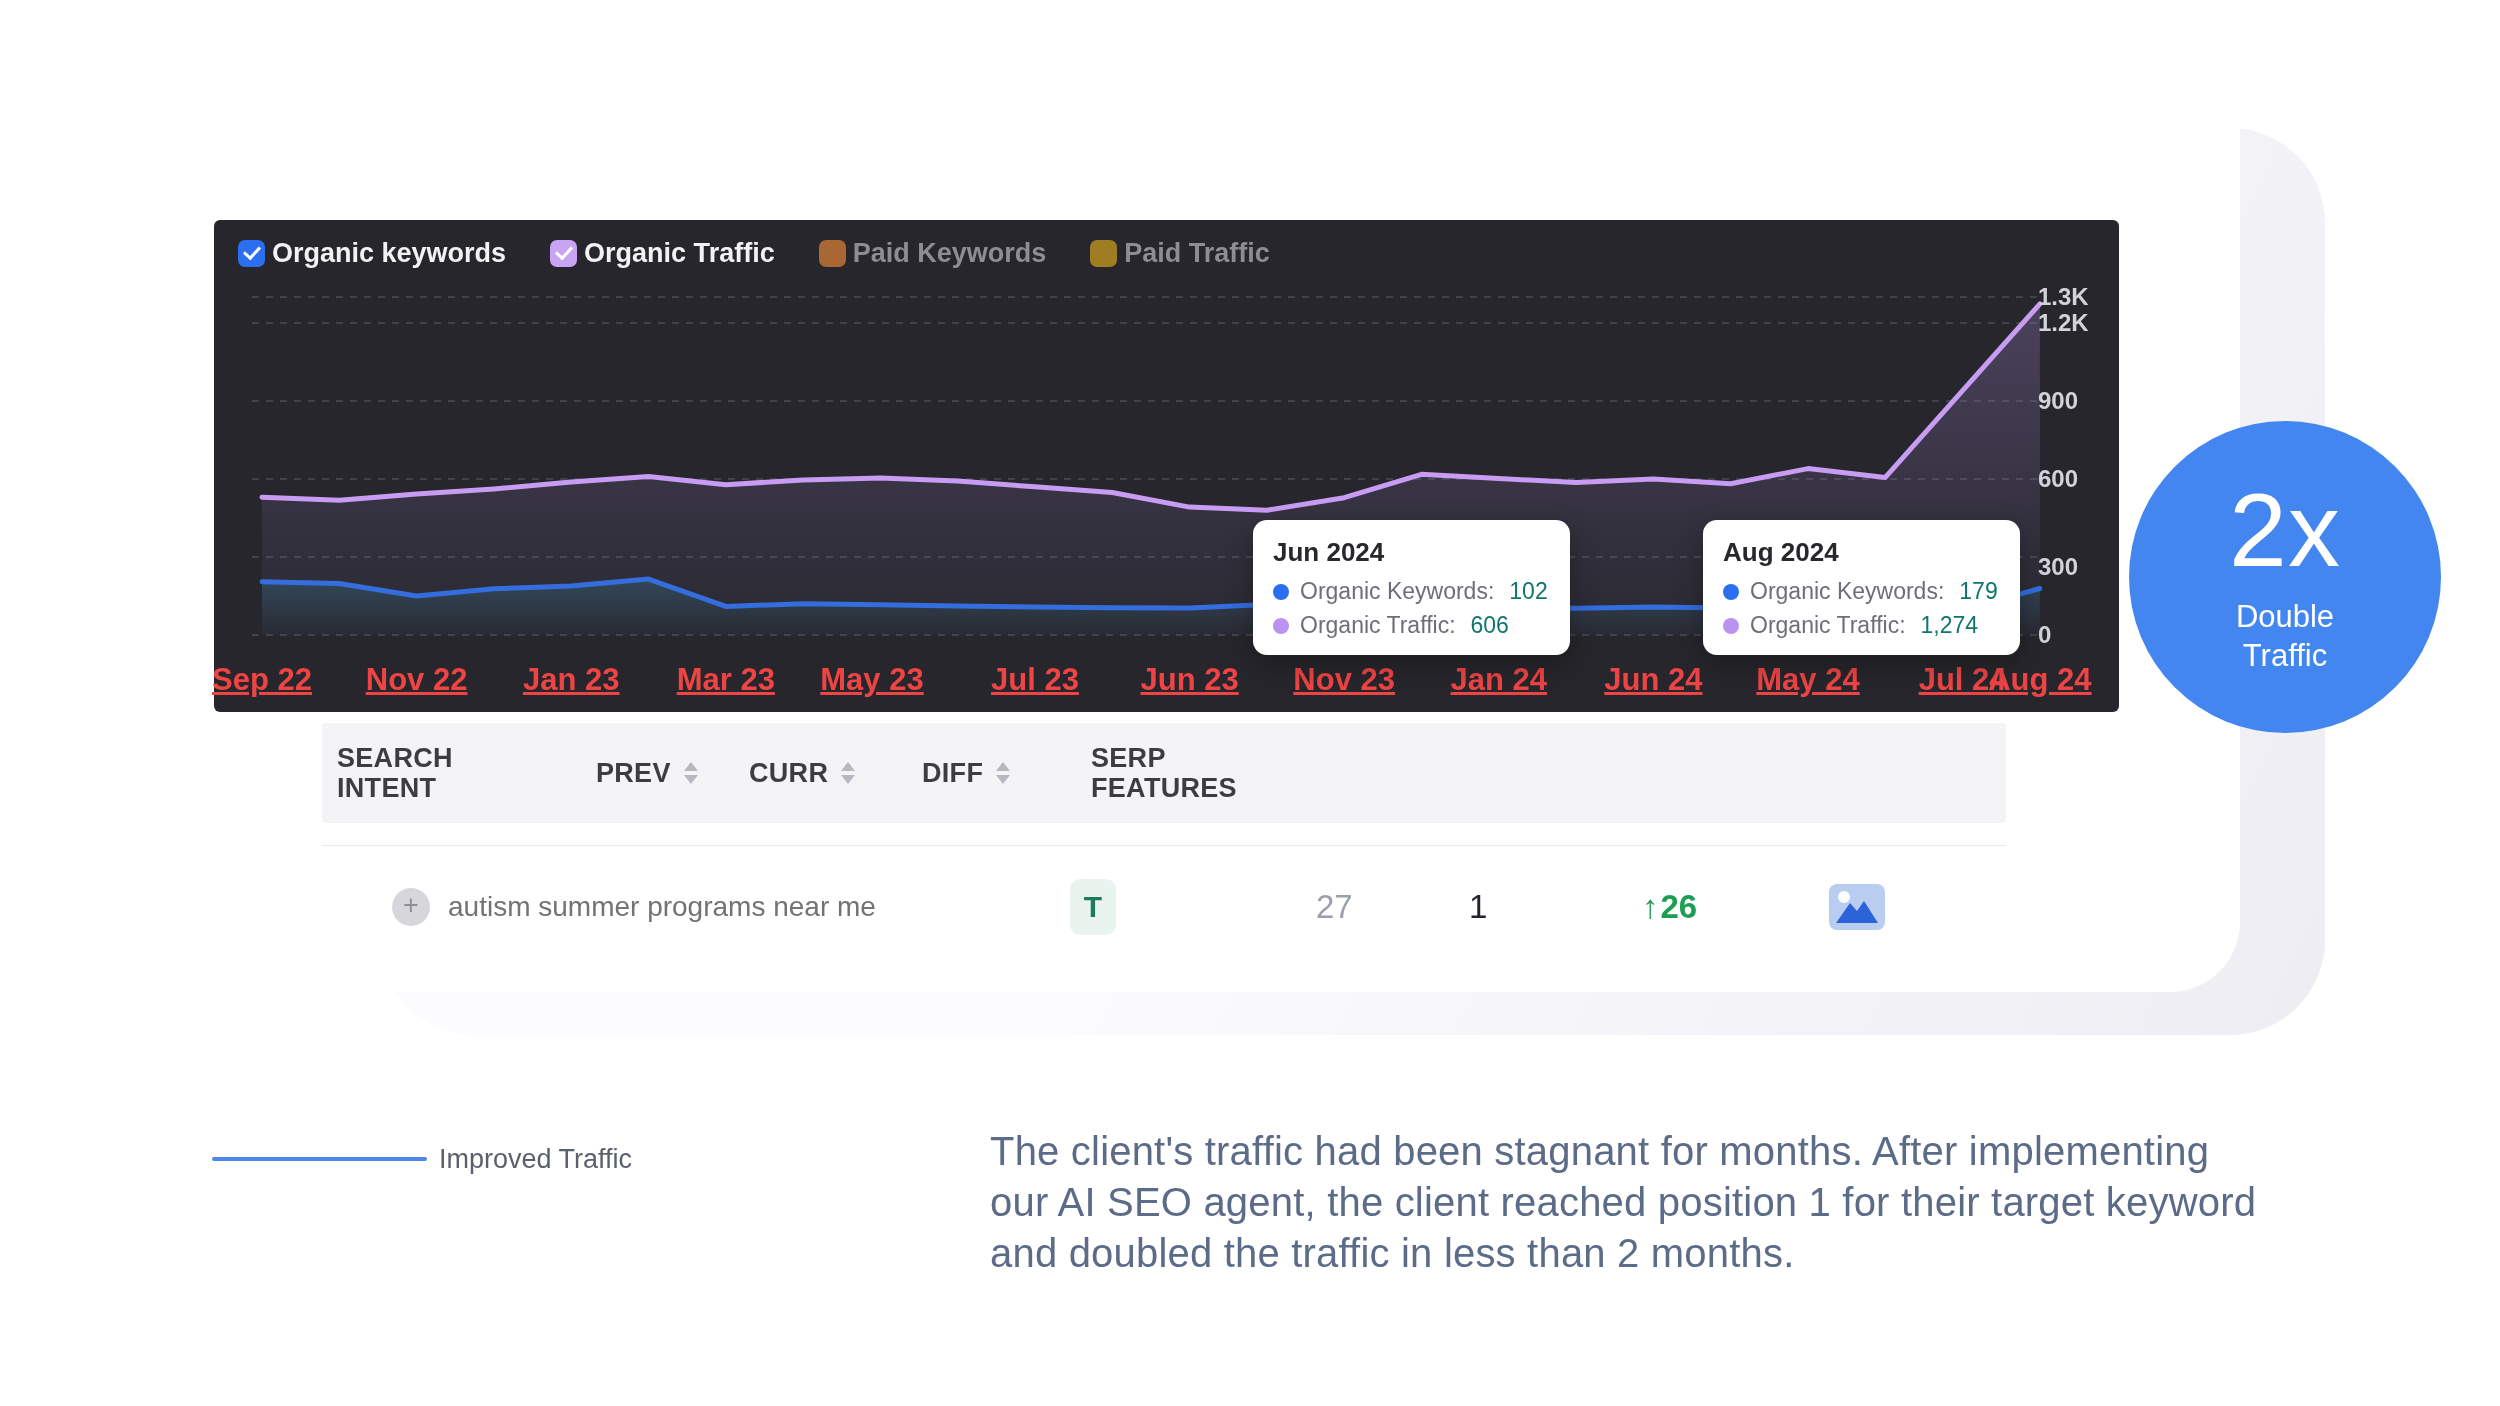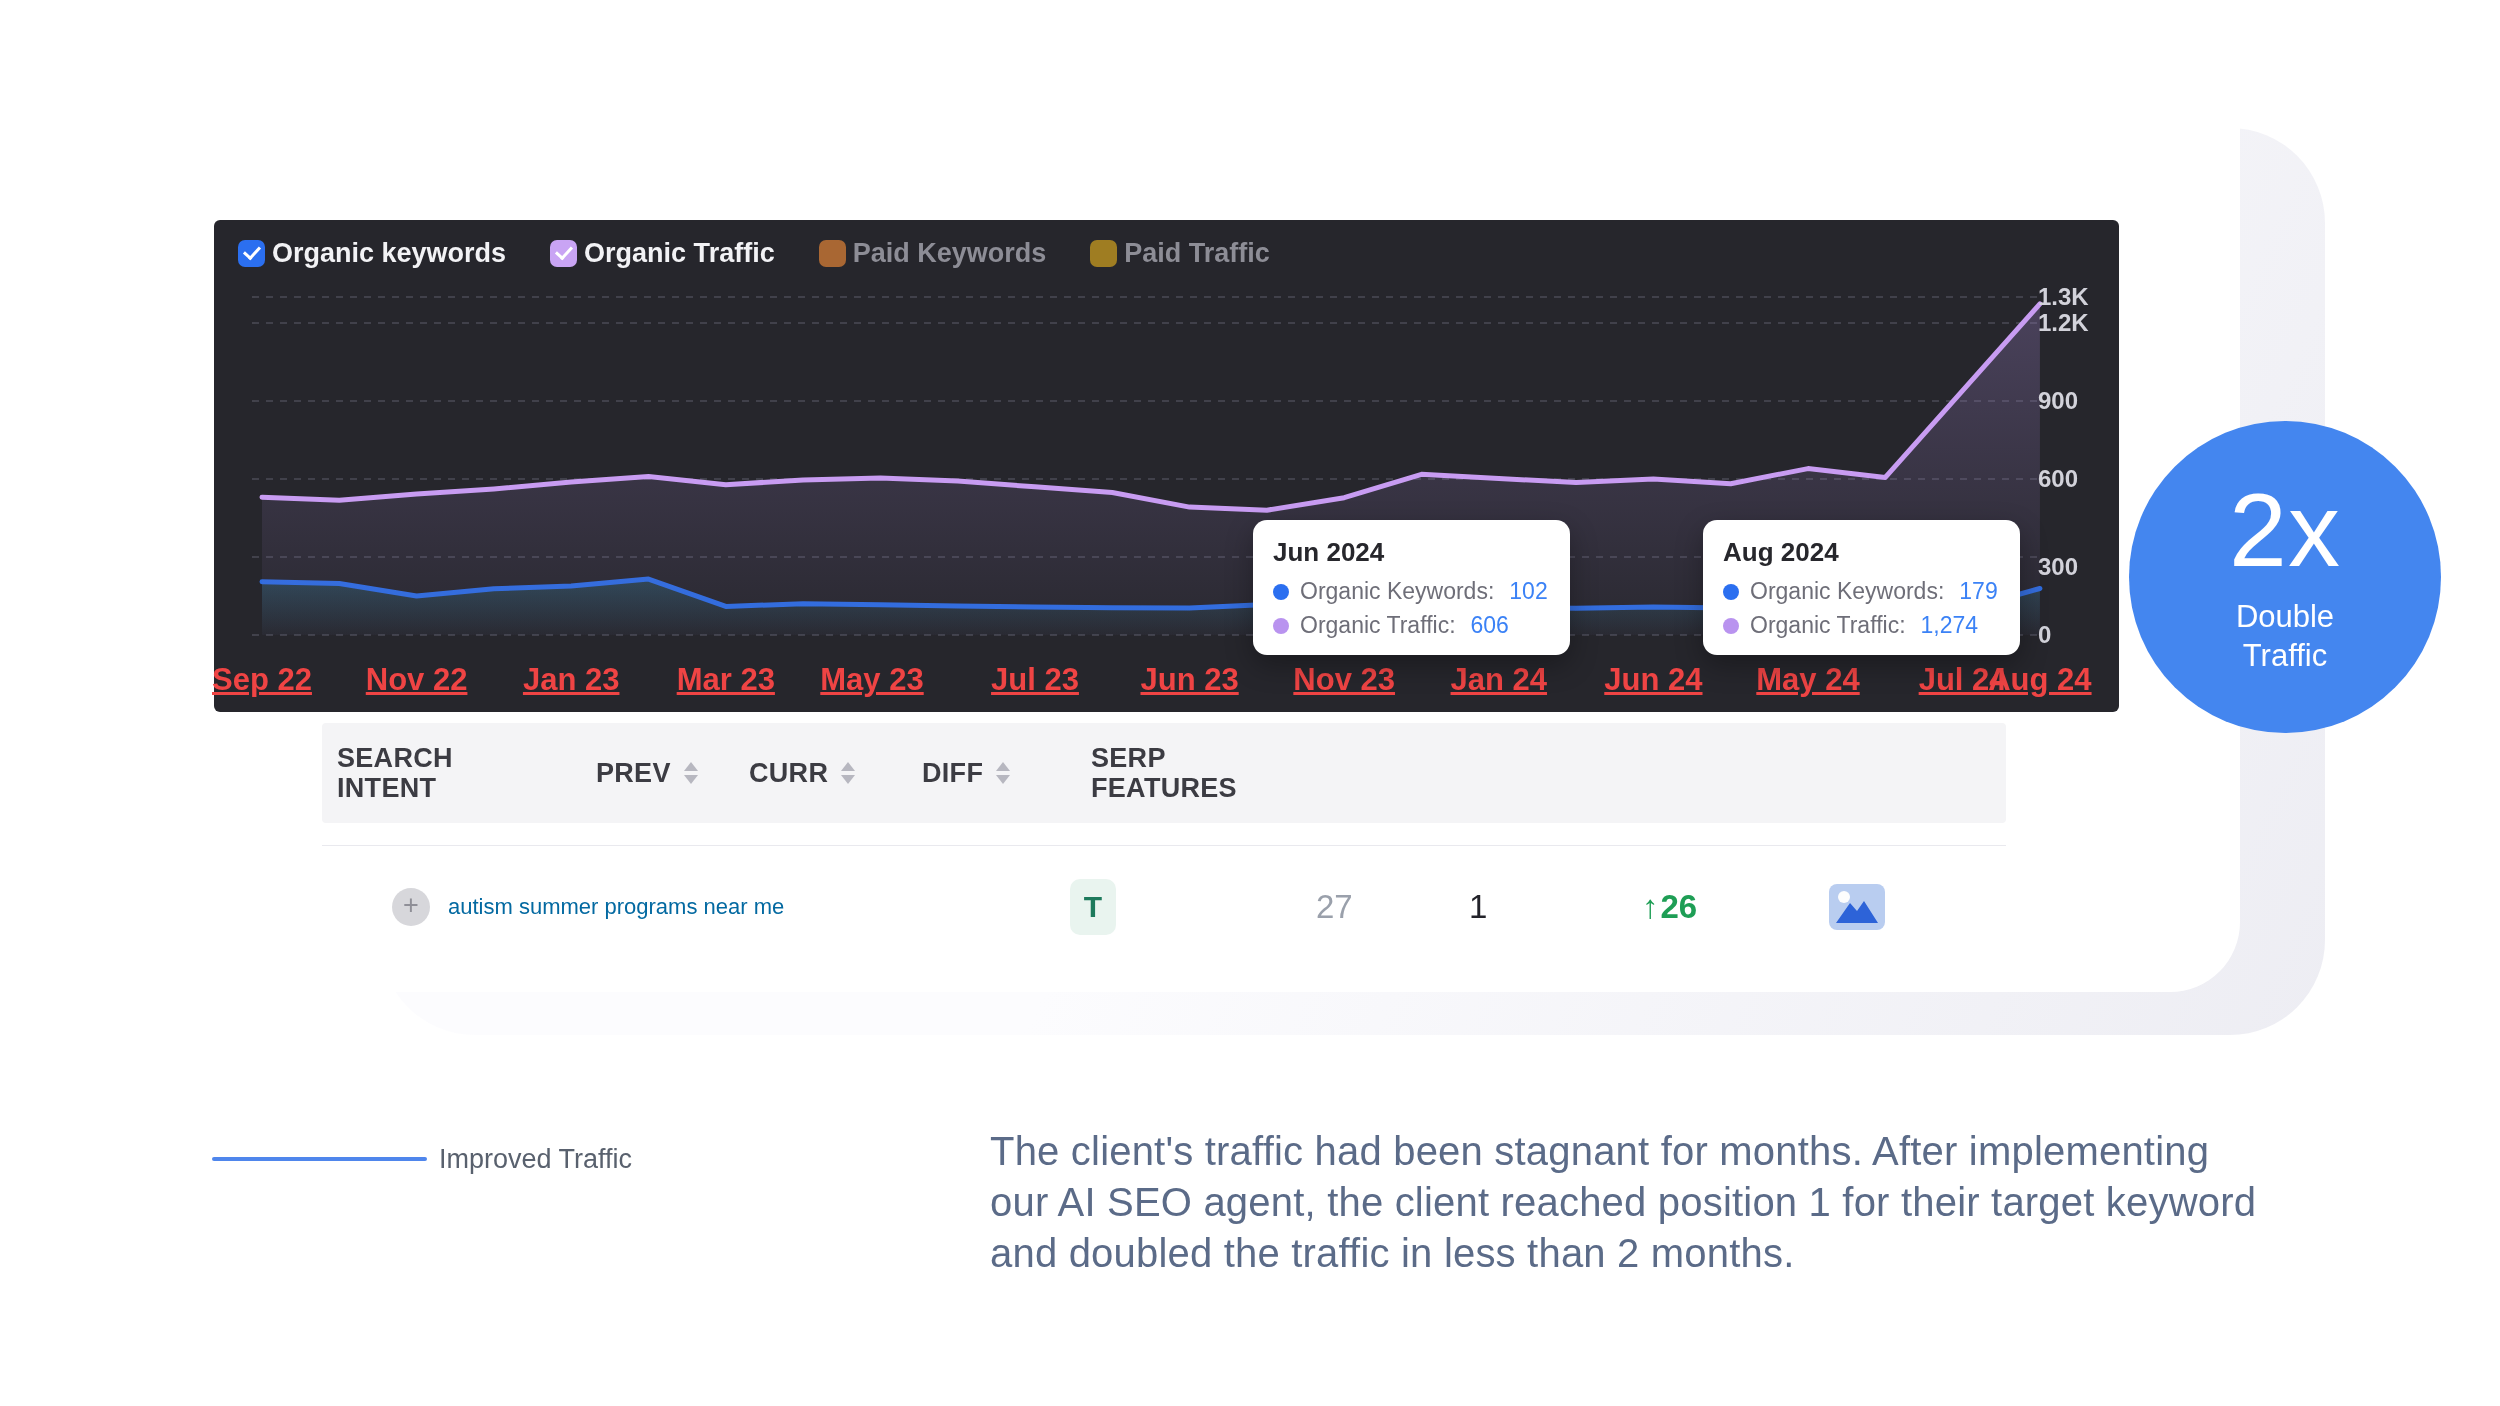--- a/index.html
+++ b/index.html
@@ -26,21 +26,21 @@
 
   .y-label { position:absolute; font-size:24px; font-weight:bold; color:#d2d2da; white-space:nowrap; }
   .x-label { position:absolute; top:442px; transform:translateX(-50%); font-size:31px; font-weight:bold;
              color:#ef4444; white-space:nowrap;text-decoration:underline; }
 
   .tooltip { position:absolute; background:#ffffff; border-radius:14px; padding:17px 22px 16px 20px;
              box-shadow:0 10px 28px rgba(0,0,0,.30); z-index:6; white-space:nowrap; }
   .tt-title { font-size:26px; font-weight:bold; color:#27272c; margin-bottom:10px; }
   .tt-row { display:flex; align-items:center; gap:11px; margin-top:7px; font-size:23px; color:#6e6e78; }
   .tt-dot { width:16px; height:16px; border-radius:50%; flex:0 0 auto; }
-  .tt-val { color:#3b82f6; margin-left:4px; }
+  .tt-val { color:#0f766e; margin-left:4px; }
 
   
   .table { left:322px; top:723px; width:1684px; }
   .thead { height:100px; background:#f4f4f6; border-radius:4px; display:flex; align-items:center;
            font-size:27px; font-weight:bold; color:#3c3c43; letter-spacing:.3px; }
   .th,.td { display:flex; align-items:center; }
   .c1 { flex:0 0 720px; padding-left:52px; }
   .c2 { flex:0 0 250px; padding-left:15px; }
   .c3 { flex:0 0 150px; padding-left:24px; }
   .c4 { flex:0 0 180px; padding-left:27px; }
@@ -49,21 +49,21 @@
   .two-line { line-height:1.12; }
   .sort { display:flex; flex-direction:column; gap:4px; margin-left:13px; cursor:pointer; }
   .sort i { display:block; width:0; height:0; border-left:7px solid transparent; border-right:7px solid transparent; }
   .sort .up { border-bottom:9px solid #b7b7c0; }
   .sort .dn { border-top:9px solid #b7b7c0; }
 
   .trow { margin-top:22px; border-top:1px solid #e9e9ee; height:122px; display:flex; align-items:center; background:#fff; }
   .trow .c1 { padding-left:70px; gap:18px; }
   .expand { width:38px; height:38px; border-radius:50%; background:#d7d7db; color:#8f8f97; font-size:27px;
             display:flex; align-items:center; justify-content:center; cursor:pointer; flex:0 0 auto; padding-bottom:3px; }
-  .kw-link { font-size:22px; color:#0369a1; cursor:pointer; white-space:nowrap; }
+  .kw-link { font-size:28px; color:#737373; cursor:pointer; white-space:nowrap; }
   .intent-badge { width:46px; height:56px; border-radius:10px; background:#e9f4ef; color:#1e7a5c;
                   font-size:30px; font-weight:bold; display:flex; align-items:center; justify-content:center; margin-left:13px; }
   .num-prev { font-size:33px; color:#9aa0ab; }
   .num-curr { font-size:33px; color:#23232a; }
   .num-diff { font-size:33px; font-weight:bold; display:flex; align-items:center; gap:2px; }
 
   
   .badge-circle { left:2129px; top:421px; width:312px; height:312px; border-radius:50%; background:#4486ef;
                   display:flex; flex-direction:column; align-items:center; justify-content:center; color:#fff; z-index:8; }
   .badge-x { font-size:104px; font-weight:500; line-height:1; letter-spacing:1px; }

